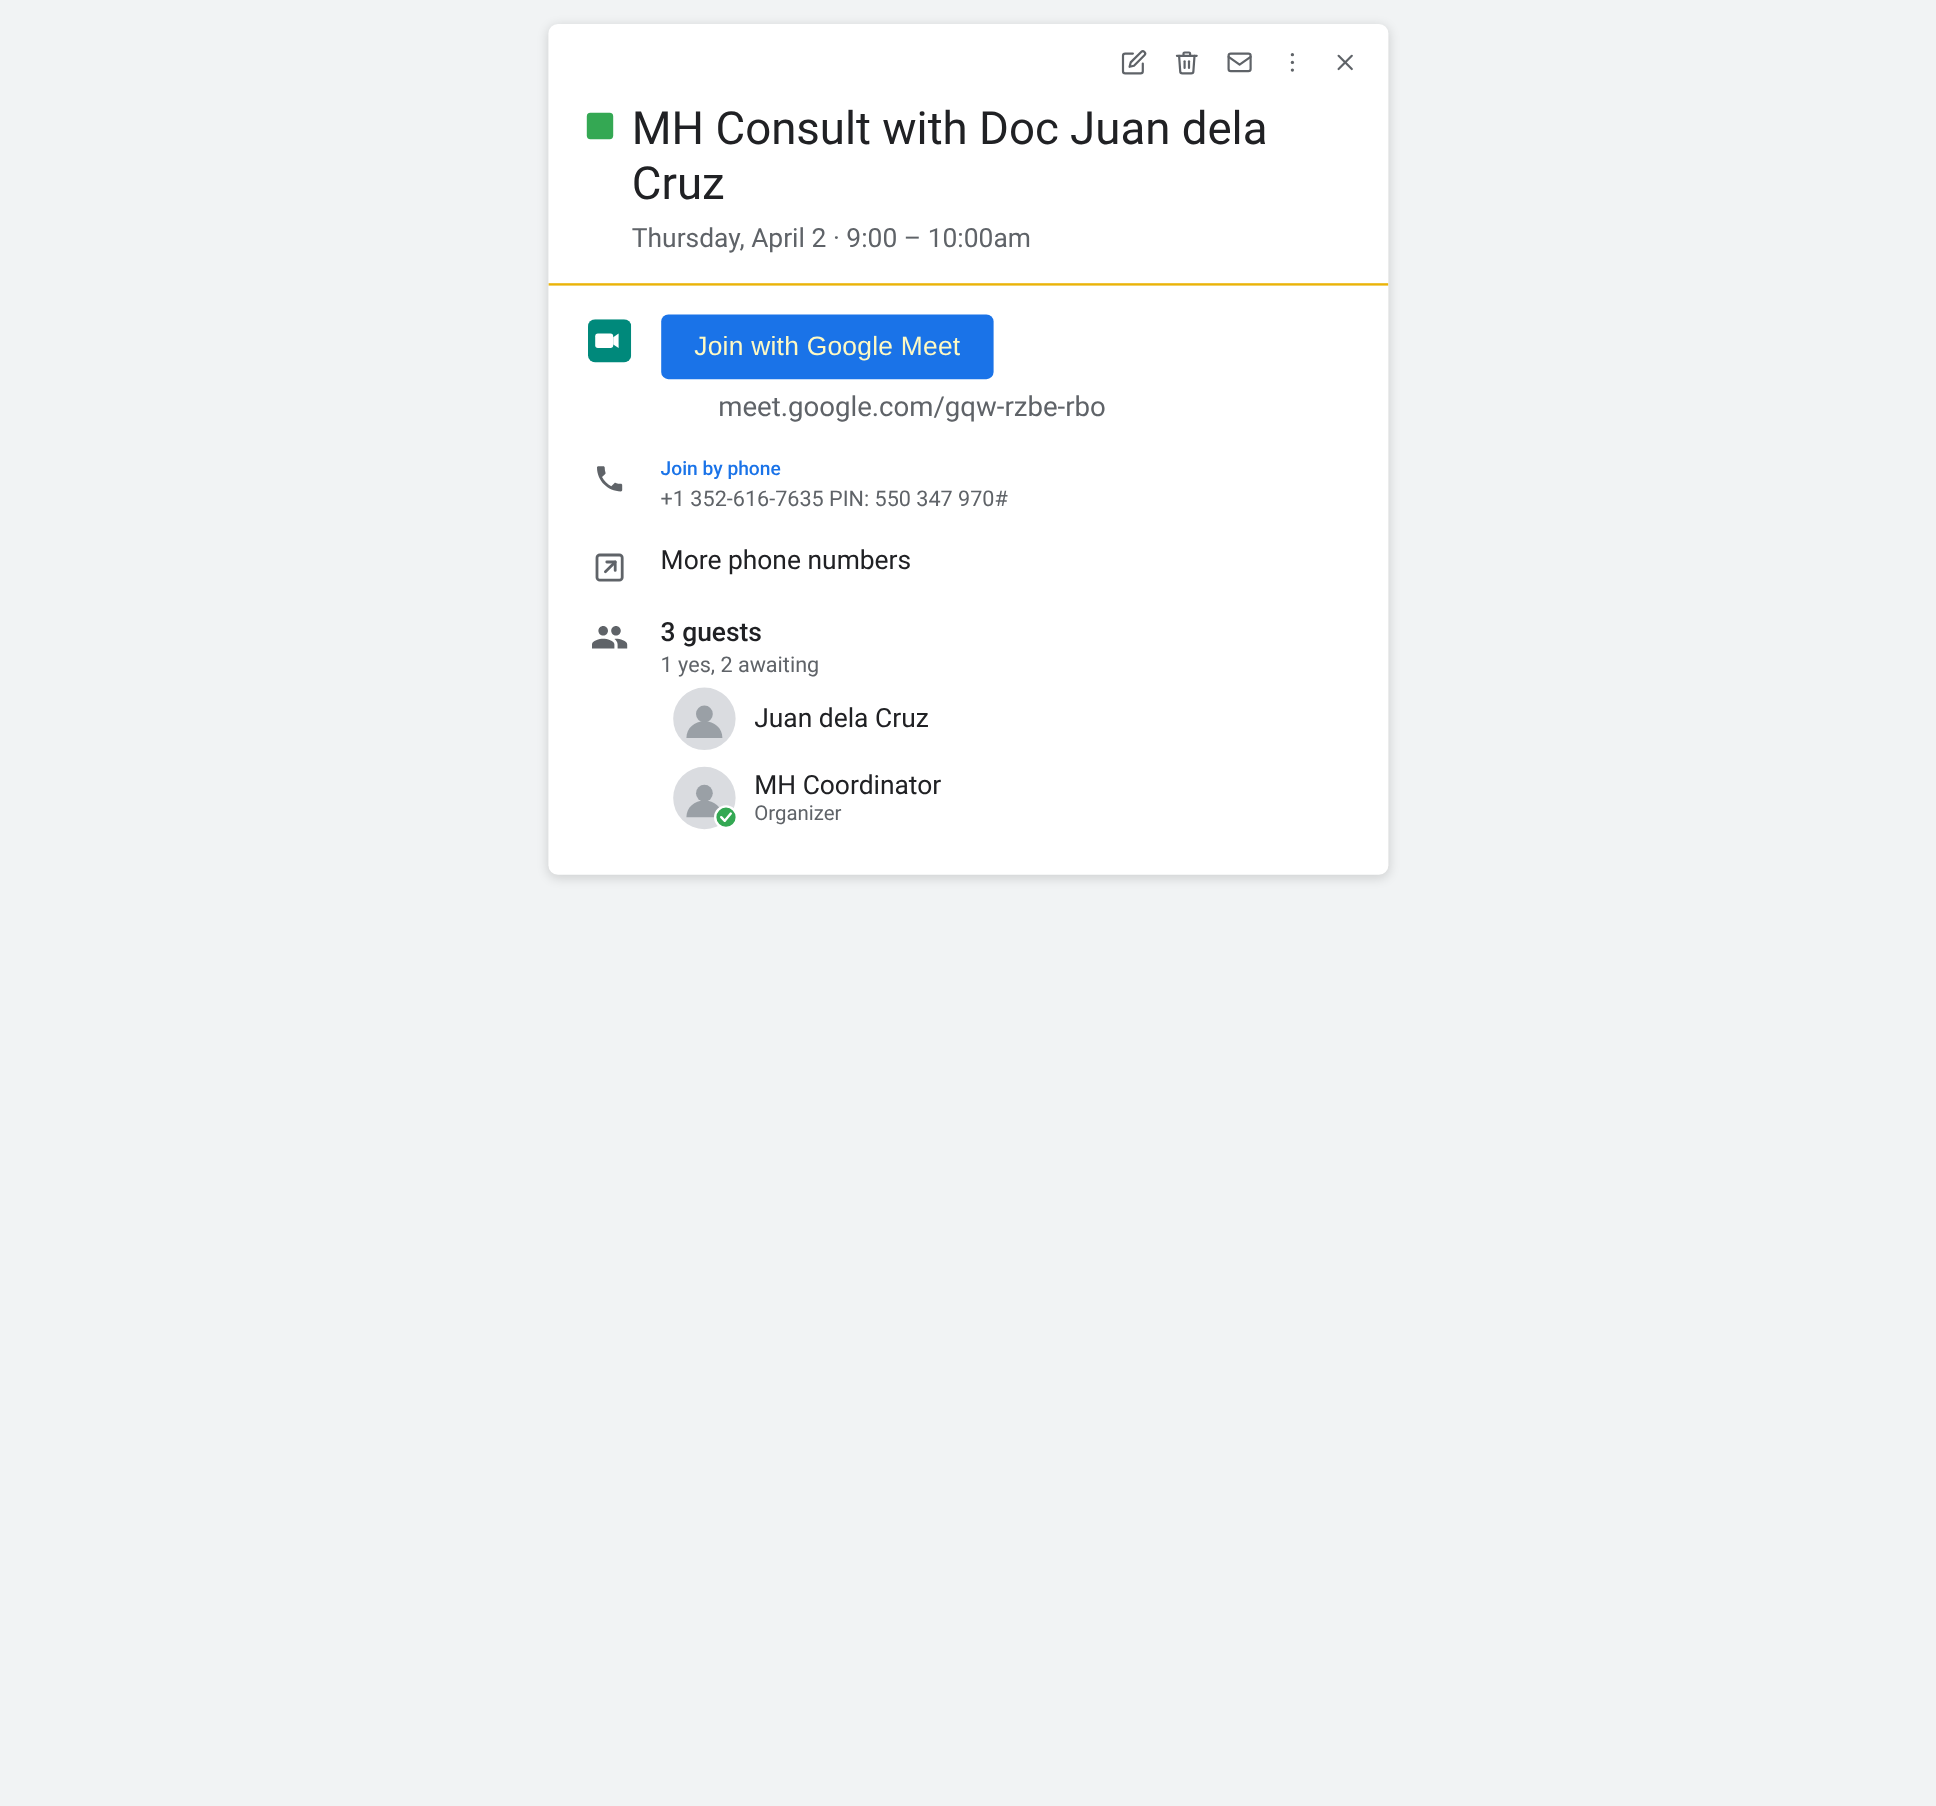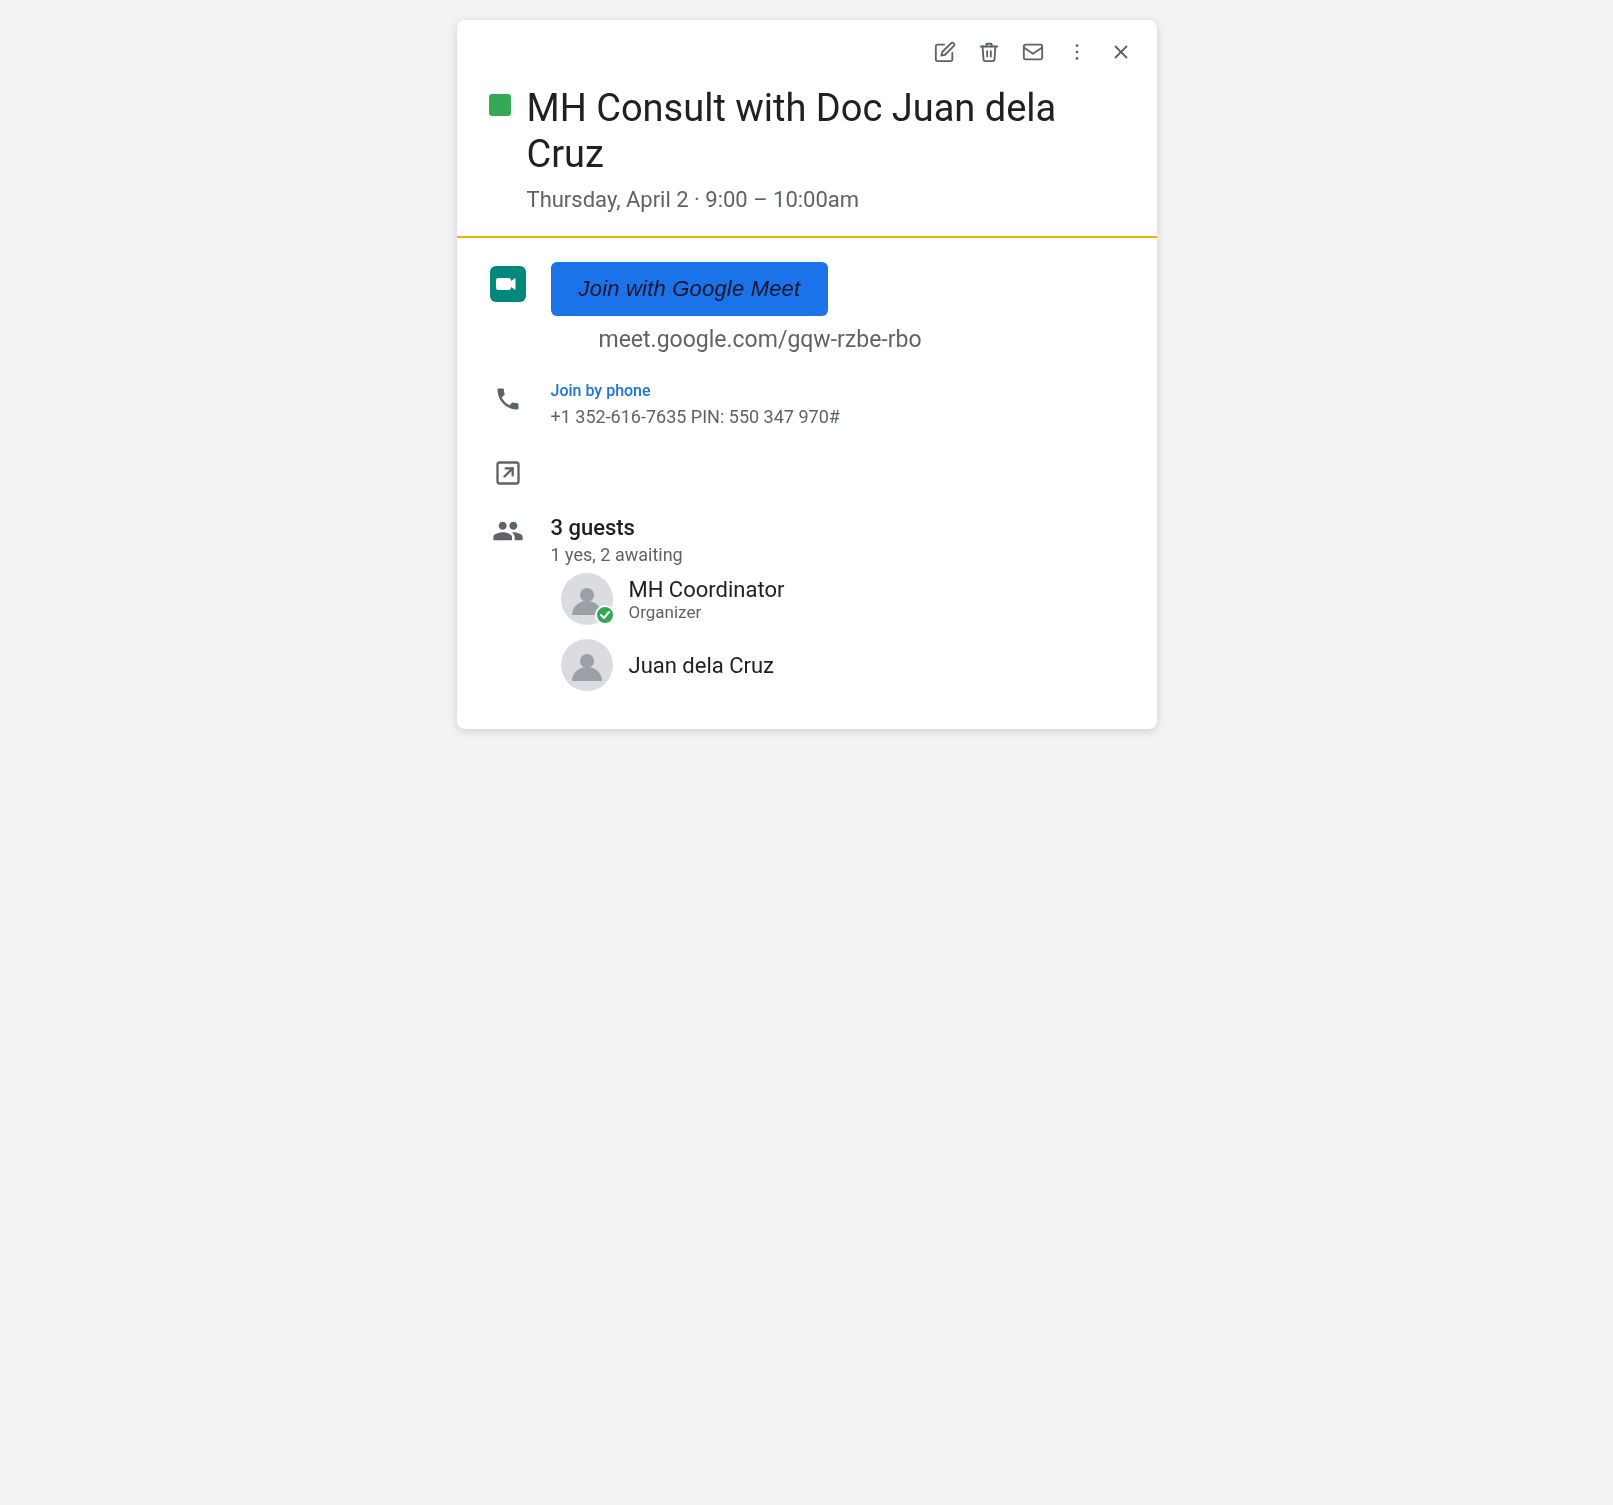--- a/index.html
+++ b/index.html
@@ -107,30 +107,29 @@
     }
 
     .detail-content {
       flex: 1;
     }
 
     
     .join-button {
       display: inline-block;
       background: #1a73e8;
-      color: #0f172a;
+      color: #fef9c3;
       font-size: 22px;
       font-weight: 500;
       padding: 14px 28px;
       border-radius: 6px;
       cursor: pointer;
       border: none;
       margin-bottom: 10px;
       letter-spacing: 0.2px;
-      font-style: italic;
     }
 
     .meet-link {
       font-size: 23px;
       color: #5f6368;
       margin-left: 48px;
     }
 
     
     .phone-link {
@@ -308,31 +307,48 @@
     </div>
 
     <div class="detail-row" style="cursor:pointer; margin-bottom: 28px;">
       <div class="detail-icon">
         <svg xmlns="http://www.w3.org/2000/svg" width="28" height="28" viewBox="0 0 24 24" fill="none" stroke="#5f6368" stroke-width="2" stroke-linecap="round" stroke-linejoin="round">
           <rect x="3" y="3" width="18" height="18" rx="2"></rect>
           <path d="M10 8l6 0 0 6"></path>
           <path d="M16 8l-7 7"></path>
         </svg>
       </div>
+      <div class="detail-content">
+        <span class="more-phones-text">More phone numbers</span>
+      </div>
     </div>
 
     <div class="detail-row" style="margin-bottom:0;">
       <div class="detail-icon" style="margin-top:0;">
         <svg xmlns="http://www.w3.org/2000/svg" width="32" height="32" viewBox="0 0 24 24" fill="#5f6368">
           <path d="M16 11c1.66 0 2.99-1.34 2.99-3S17.66 5 16 5c-1.66 0-3 1.34-3 3s1.34 3 3 3zm-8 0c1.66 0 2.99-1.34 2.99-3S9.66 5 8 5C6.34 5 5 6.34 5 8s1.34 3 3 3zm0 2c-2.33 0-7 1.17-7 3.5V19h14v-2.5c0-2.33-4.67-3.5-7-3.5zm8 0c-.29 0-.62.02-.97.05 1.16.84 1.97 1.97 1.97 3.45V19h6v-2.5c0-2.33-4.67-3.5-7-3.5z"></path>
         </svg>
       </div>
       <div class="detail-content">
         <div class="guests-count">3 guests</div>
         <div class="guests-rsvp">1 yes, 2 awaiting</div>
+
+        <div class="guest-row">
+          <div class="avatar-wrap">
+            <div class="avatar-circle">
+              <svg width="36" height="36" viewBox="0 0 36 36" xmlns="http://www.w3.org/2000/svg">
+                <circle cx="18" cy="14" r="7" fill="#9aa0a6"></circle>
+                <path d="M3 34c0-8.284 6.716-14 15-14s15 5.716 15 14" fill="#9aa0a6"></path>
+              </svg>
+            </div>
+          </div>
+          <div>
+            <div class="guest-name">Juan dela Cruz</div>
+          </div>
+        </div>
 
         <div class="guest-row">
           <div class="avatar-wrap">
             <div class="avatar-circle">
               <svg width="36" height="36" viewBox="0 0 36 36" xmlns="http://www.w3.org/2000/svg">
                 <circle cx="18" cy="14" r="7" fill="#9aa0a6"></circle>
                 <path d="M3 34c0-8.284 6.716-14 15-14s15 5.716 15 14" fill="#9aa0a6"></path>
               </svg>
             </div>
             <div class="check-badge">
@@ -340,31 +356,17 @@
                 <polyline points="2,6 5,9 10,3" stroke="white" stroke-width="2" fill="none" stroke-linecap="round" stroke-linejoin="round"></polyline>
               </svg>
             </div>
           </div>
           <div>
             <div class="guest-name">MH Coordinator</div>
             <div class="guest-role">Organizer</div>
           </div>
         </div>
 
-        <div class="guest-row">
-          <div class="avatar-wrap">
-            <div class="avatar-circle">
-              <svg width="36" height="36" viewBox="0 0 36 36" xmlns="http://www.w3.org/2000/svg">
-                <circle cx="18" cy="14" r="7" fill="#9aa0a6"></circle>
-                <path d="M3 34c0-8.284 6.716-14 15-14s15 5.716 15 14" fill="#9aa0a6"></path>
-              </svg>
-            </div>
-          </div>
-          <div>
-            <div class="guest-name">Juan dela Cruz</div>
-          </div>
-        </div>
-
       </div>
     </div>
 
   </div>
 </div>
 
 </body></html>

